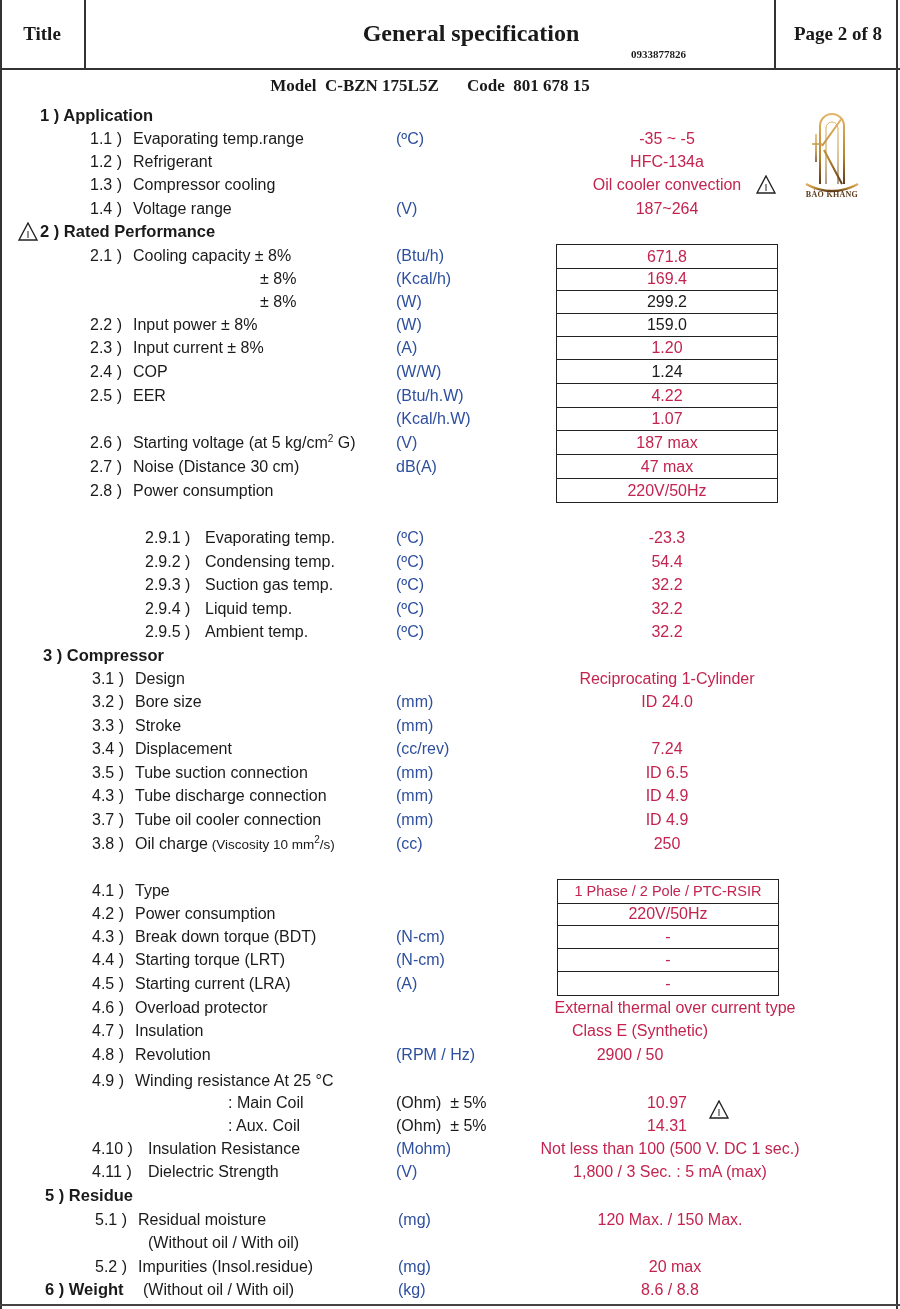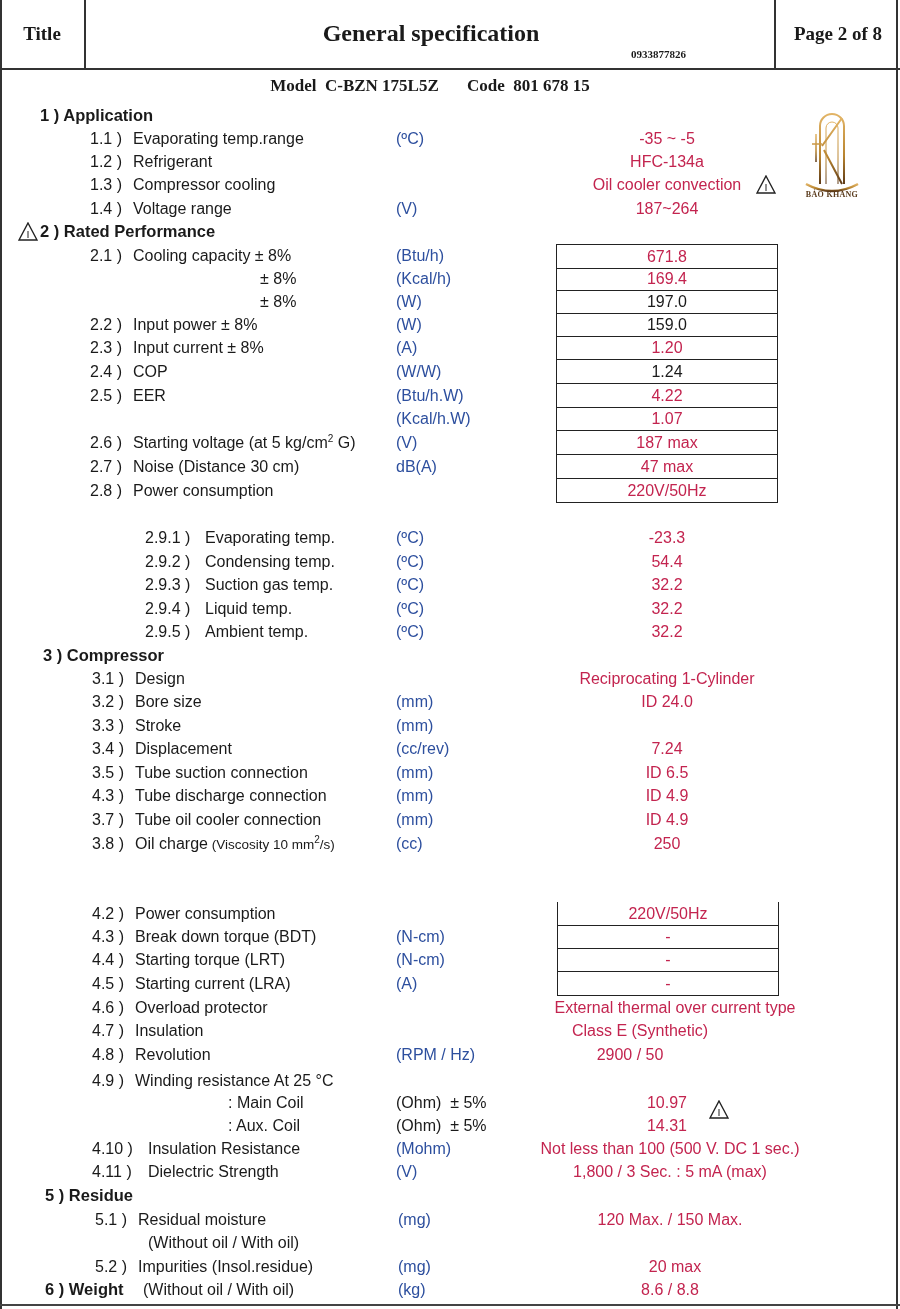--- a/index.html
+++ b/index.html
@@ -9,21 +9,21 @@
   .frame-left { position: absolute; left: 0; top: 0; width: 2px; height: 1309px; background: #333; }
   .frame-right { position: absolute; left: 896px; top: 0; width: 2px; height: 1309px; background: #333; }
   .frame-bottom { position: absolute; left: 0; top: 1304px; width: 900px; height: 2px; background: #444; }
 
   
   .hdr { position: absolute; left: 0; top: 0; width: 900px; height: 68px; border-bottom: 2px solid #333; }
   .hdr .cell-title { position: absolute; left: 0; top: 0; width: 84px; height: 68px; border-right: 2px solid #333;
     font-family: "Liberation Serif", serif; font-weight: bold; font-size: 19px; line-height: 68px; text-align: center; }
   .hdr .cell-main { position: absolute; left: 86px; top: 0; width: 688px; height: 68px; border-right: 2px solid #333; }
   .hdr .doc-title { position: absolute; left: 0; top: 20px; width: 690px; text-align: center;
-    font-family: "Liberation Serif", serif; font-weight: bold; font-size: 24px; }
+    font-family: "Liberation Serif", serif; font-weight: bold; font-size: 24px; padding-left: 40px; }
   .hdr .phone { position: absolute; left: 545px; top: 48px; font-family: "Liberation Serif", serif; font-weight: bold; font-size: 11px; }
   .hdr .cell-page { position: absolute; left: 776px; top: 0; width: 124px; height: 68px;
     font-family: "Liberation Serif", serif; font-weight: bold; font-size: 19px; line-height: 68px; text-align: center; }
 
   .model-line { position: absolute; left: 0; top: 76px; width: 860px; text-align: center;
     font-family: "Liberation Serif", serif; font-weight: bold; font-size: 17px; }
   .model-line span { margin: 0 12px; }
 
   .row { position: absolute; left: 0; width: 900px; height: 23px; font-size: 16px; line-height: 23px; }
   .sec { position: absolute; font-weight: bold; font-size: 16.5px; }
@@ -125,21 +125,21 @@
     <span class="val boxed first">671.8</span>
   </div>
   <div class="row" style="top:267px">
     <span class="lbl" style="left:260px">± 8%</span>
     <span class="unit">(Kcal/h)</span>
     <span class="val boxed">169.4</span>
   </div>
   <div class="row" style="top:290px">
     <span class="lbl" style="left:260px">± 8%</span>
     <span class="unit">(W)</span>
-    <span class="val boxed dark">197.0</span>
+    <span class="val boxed dark">299.2</span>
   </div>
   <div class="row" style="top:313px">
     <span class="lbl" style="left:90px">2.2 )</span>
     <span class="lbl" style="left:133px">Input power  ± 8%</span>
     <span class="unit">(W)</span>
     <span class="val boxed dark">159.0</span>
   </div>
   <div class="row" style="top:336px">
     <span class="lbl" style="left:90px">2.3 )</span>
     <span class="lbl" style="left:133px">Input current  ± 8%</span>
@@ -253,20 +253,25 @@
     <span class="unit">(mm)</span>
     <span class="val">ID  4.9</span>
   </div>
   <div class="row" style="top:832px">
     <span class="lbl" style="left:92px">3.8 )</span>
     <span class="lbl" style="left:135px"><span>Oil charge</span><span class="small"> (Viscosity 10 mm</span><sup>2</sup><span class="small">/s)</span></span>
     <span class="unit">(cc)</span>
     <span class="val">250</span>
   </div>
 
+  <div class="row" style="top:879px">
+    <span class="lbl" style="left:92px">4.1 )</span>
+    <span class="lbl" style="left:135px">Type</span>
+    <span class="val boxed first" style="left:557px;width:222px;font-size:14.5px">1 Phase / 2 Pole / PTC-RSIR</span>
+  </div>
   <div class="row" style="top:902px">
     <span class="lbl" style="left:92px">4.2 )</span>
     <span class="lbl" style="left:135px">Power consumption</span>
     <span class="val boxed" style="left:557px;width:222px">220V/50Hz</span>
   </div>
   <div class="row" style="top:925px">
     <span class="lbl" style="left:92px">4.3 )</span>
     <span class="lbl" style="left:135px">Break down torque  (BDT)</span>
     <span class="unit">(N-cm)</span>
     <span class="val boxed" style="left:557px;width:222px">-</span>

